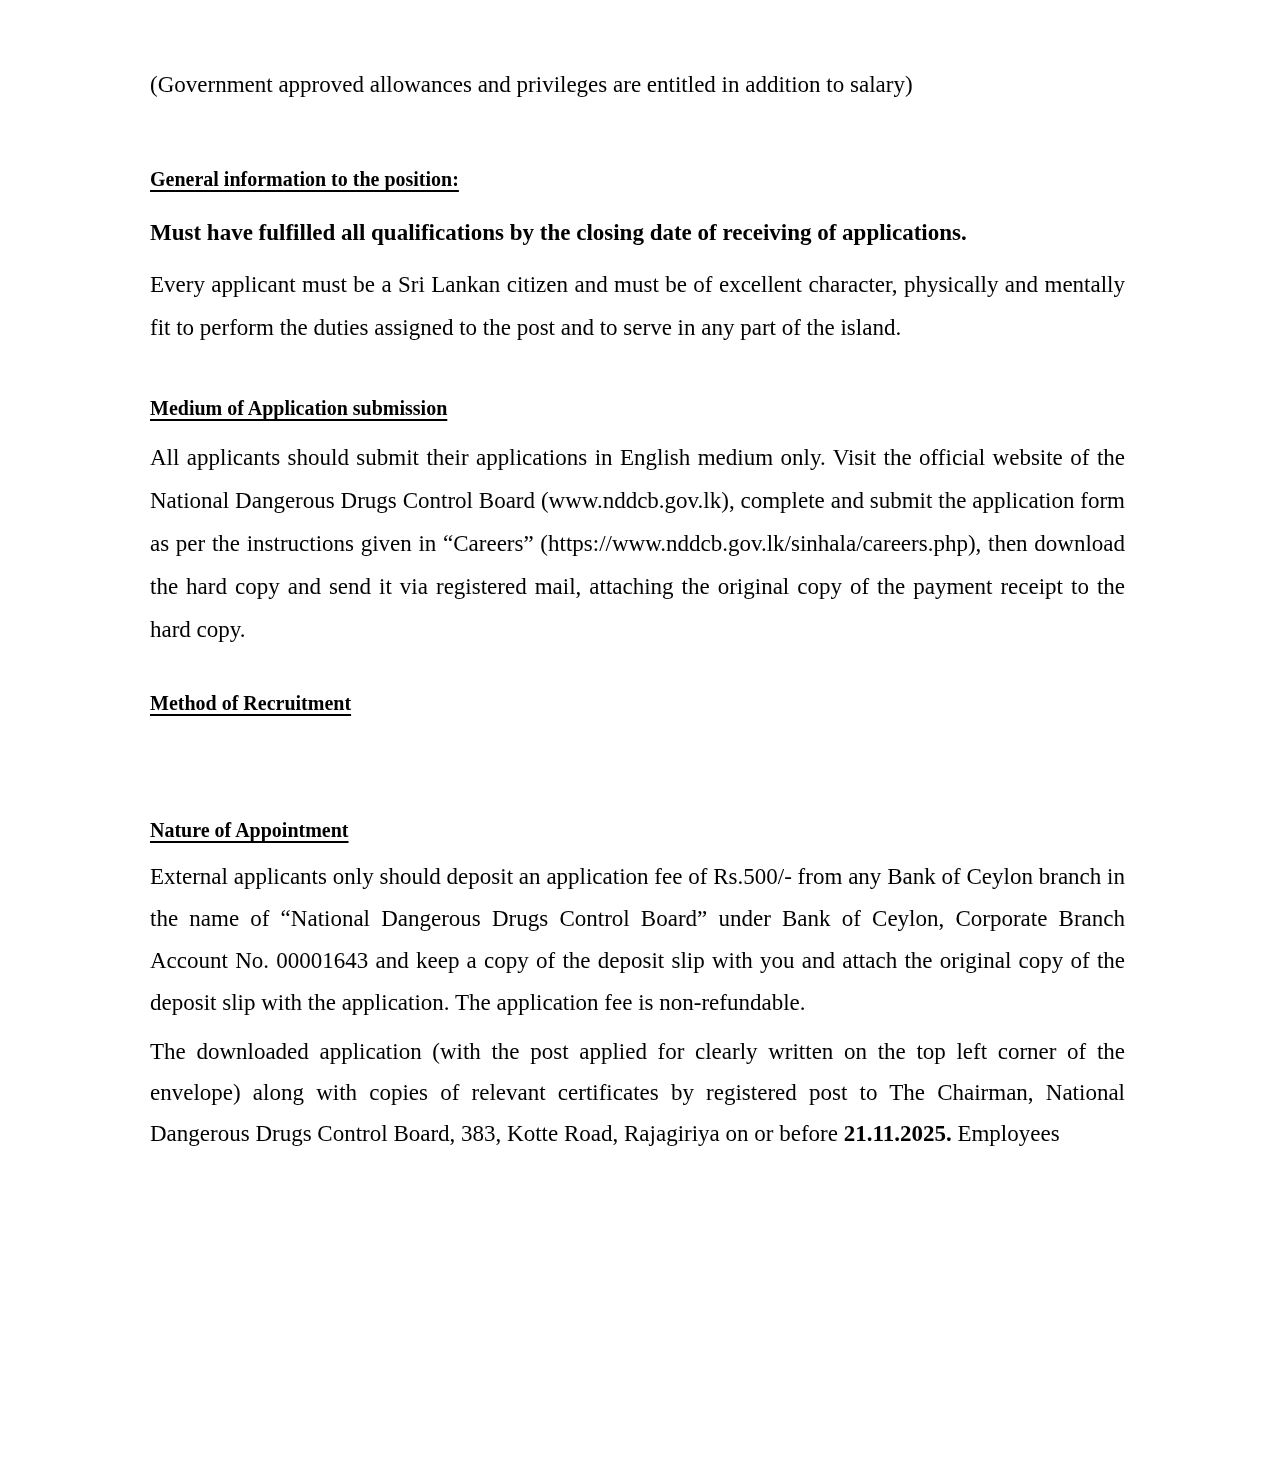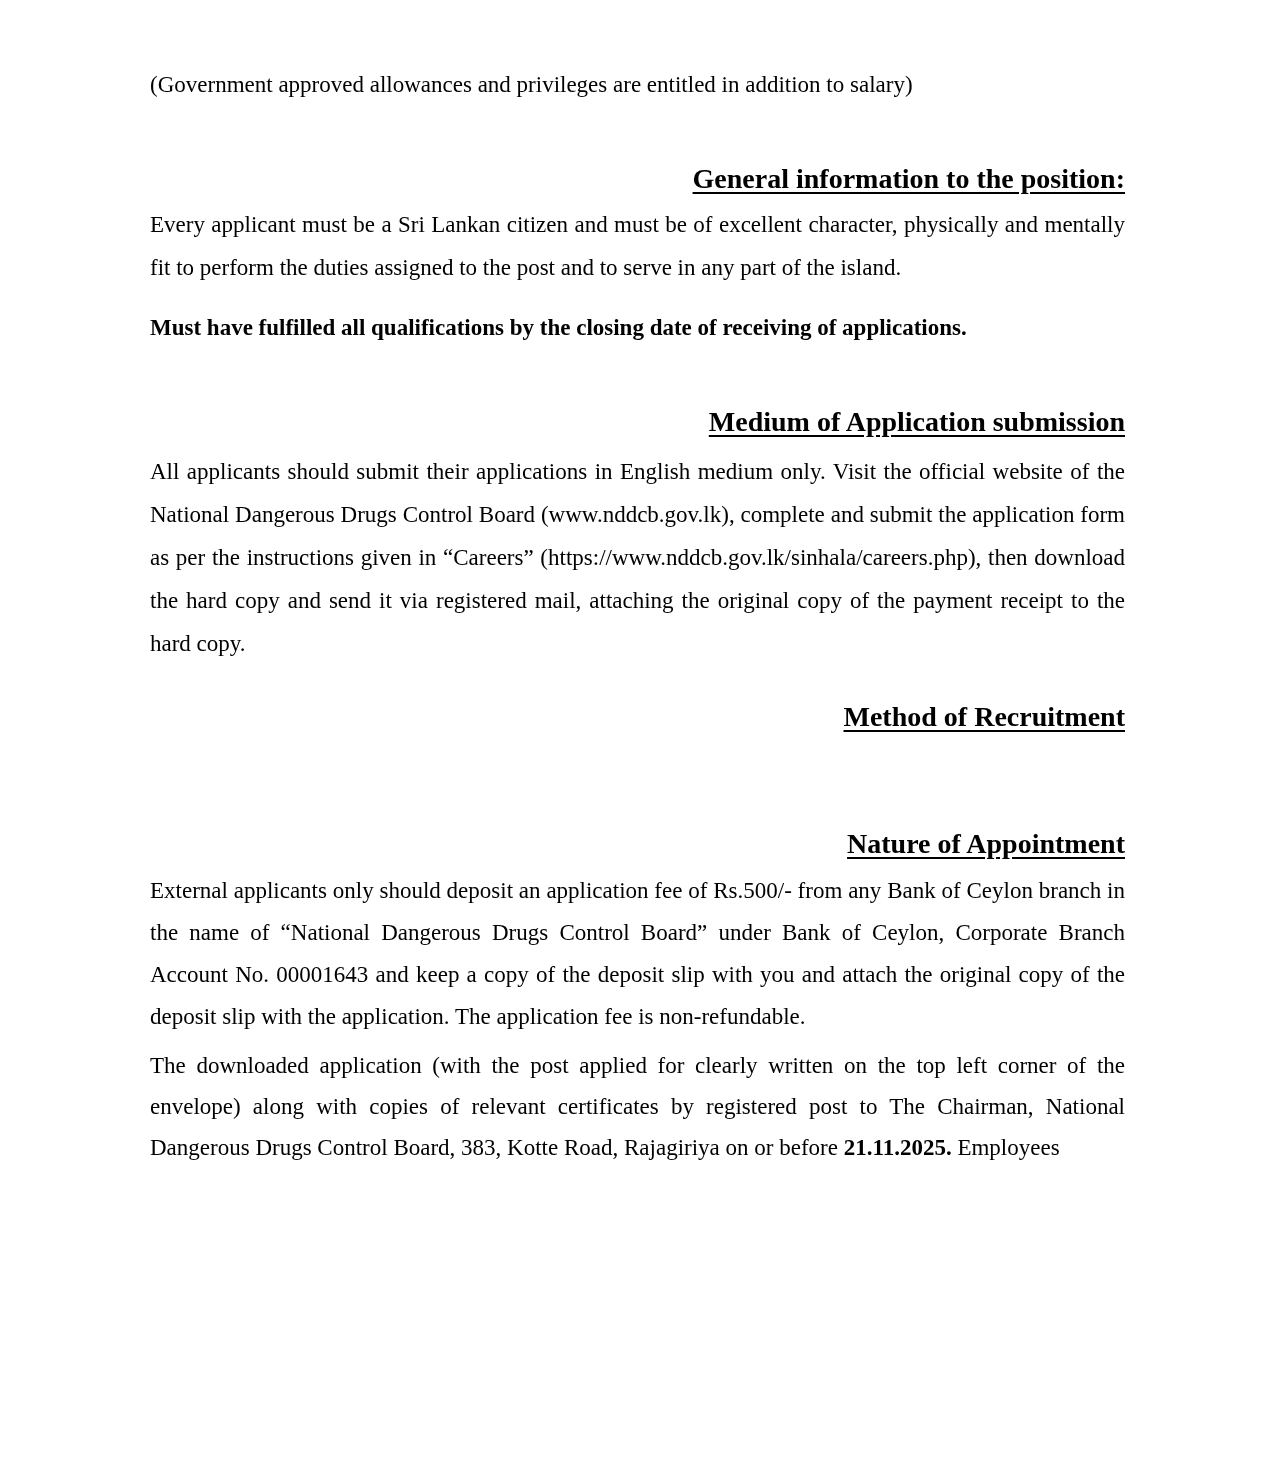--- a/index.html
+++ b/index.html
@@ -37,53 +37,53 @@
     line-height: 32px;
   }
   .para.lh42 {
     line-height: 42px;
   }
   .para.lh41 {
     line-height: 41px;
   }
   .heading {
     margin: 0;
-    font-size: 28px;
+    font-size: 20px;
     font-weight: bold;
     line-height: 30px;
-    text-align: right;
+    text-align: left;
     text-decoration: underline;
     text-decoration-thickness: 2px;
     text-underline-offset: 4px;
   }
   
   .mt-58 { margin-top: 58px; }
-  .mt-56 { margin-top: 58px; }
+  .mt-56 { margin-top: 44px; }
   .mt-65 { margin-top: 97px; }
   .mt-37 { margin-top: 37px; }
   .mt-9  { margin-top: 9px;  }
   .mt-11 { margin-top: 11px; }
   .mt-13 { margin-top: 13px; }
   .mt-16 { margin-top: 16px; }
   .mt-17 { margin-top: 17px; }
   .mt-23 { margin-top: 7px; }
   strong { font-weight: bold; }
 </style>
 </head>
 <body>
 
 <main class="page">
 
   <p class="para left">(Government approved allowances and privileges are entitled in addition to salary)</p>
 
   <h2 class="heading mt-58">General information to the position:</h2>
 
+  <p class="para bold left mt-17">Must have fulfilled all qualifications by the closing date of receiving of applications.</p>
+
   <p class="para mt-9">Every applicant must be a Sri Lankan citizen and must be of excellent character, physically and mentally fit to perform the duties assigned to the post and to serve in any part of the island.</p>
-
-  <p class="para bold left mt-17">Must have fulfilled all qualifications by the closing date of receiving of applications.</p>
 
   <h2 class="heading mt-56">Medium of Application submission</h2>
 
   <p class="para mt-13">All applicants should submit their applications in English medium only. Visit the official website of the National Dangerous Drugs Control Board (www.nddcb.gov.lk), complete and submit the application form as per the instructions given in “Careers” (https://www.nddcb.gov.lk/sinhala/careers.php), then download the hard copy and send it via registered mail, attaching the original copy of the payment receipt to the hard copy.</p>
 
   <h2 class="heading mt-37">Method of Recruitment</h2>
 
 
   <h2 class="heading mt-65">Nature of Appointment</h2>
 

